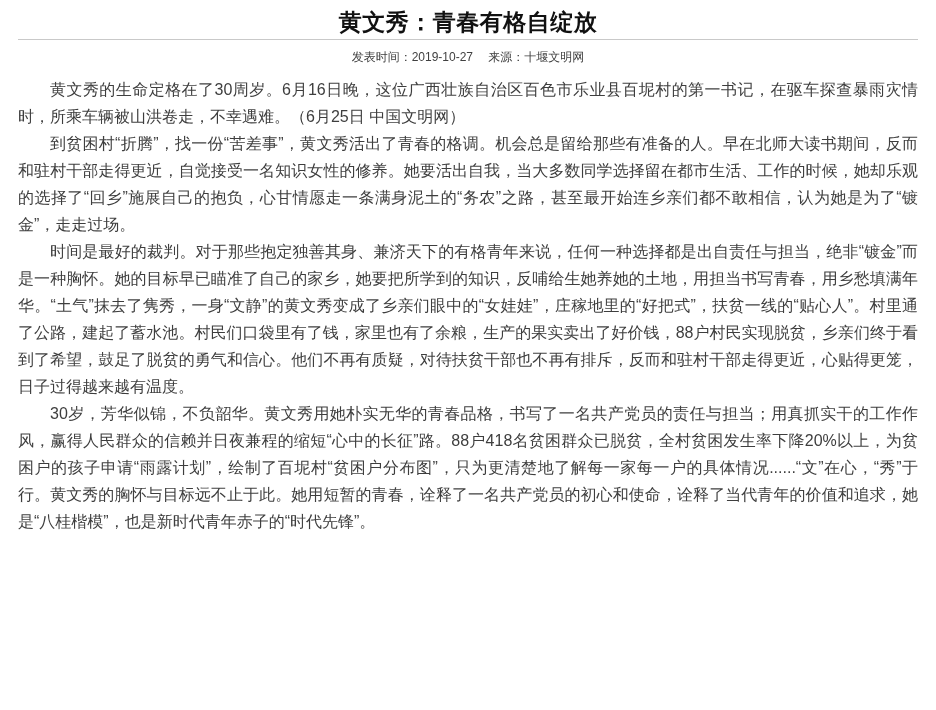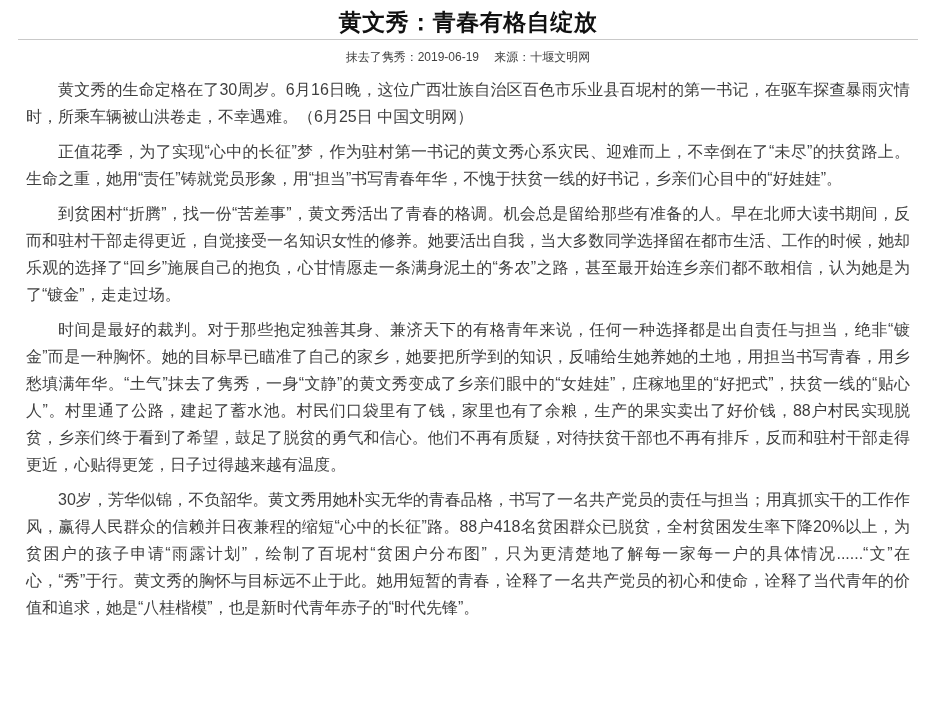--- a/index.html
+++ b/index.html
@@ -41,41 +41,40 @@
   .meta .src-label { margin-left: 12px; }
   .meta .src-name  { }
   .content {
     margin: 11px 18px 0 18px;
     font-size: 16px;
     line-height: 27px;
     color: #3e3e3e;
     text-align: justify;
   }
   .content p {
-    margin: 8px;
+    margin: 0;
     padding: 0;
     text-indent: 2em;
     word-break: break-all;
   }
 </style>
 </head>
 <body>
 
 <div class="page">
 
   <h1 class="title">黄文秀：青春有格自绽放</h1>
 
   <div class="divider"></div>
 
   <div class="meta">
-    <span>抹去了隽秀：</span><span>2019-06-19</span>
+    <span>发表时间：</span><span>2019-10-27</span>
     <span class="src-label">来源：</span><span class="src-name">十堰文明网</span>
   </div>
 
   <div class="content">
     <p>黄文秀的生命定格在了30周岁。6月16日晚，这位广西壮族自治区百色市乐业县百坭村的第一书记，在驱车探查暴雨灾情时，所乘车辆被山洪卷走，不幸遇难。（6月25日 中国文明网）</p>
-    <p>正值花季，为了实现“心中的长征”梦，作为驻村第一书记的黄文秀心系灾民、迎难而上，不幸倒在了“未尽”的扶贫路上。生命之重，她用“责任”铸就党员形象，用“担当”书写青春年华，不愧于扶贫一线的好书记，乡亲们心目中的“好娃娃”。</p>
     <p>到贫困村“折腾”，找一份“苦差事”，黄文秀活出了青春的格调。机会总是留给那些有准备的人。早在北师大读书期间，反而和驻村干部走得更近，自觉接受一名知识女性的修养。她要活出自我，当大多数同学选择留在都市生活、工作的时候，她却乐观的选择了“回乡”施展自己的抱负，心甘情愿走一条满身泥土的“务农”之路，甚至最开始连乡亲们都不敢相信，认为她是为了“镀金”，走走过场。</p>
     <p>时间是最好的裁判。对于那些抱定独善其身、兼济天下的有格青年来说，任何一种选择都是出自责任与担当，绝非“镀金”而是一种胸怀。她的目标早已瞄准了自己的家乡，她要把所学到的知识，反哺给生她养她的土地，用担当书写青春，用乡愁填满年华。“土气”抹去了隽秀，一身“文静”的黄文秀变成了乡亲们眼中的“女娃娃”，庄稼地里的“好把式”，扶贫一线的“贴心人”。村里通了公路，建起了蓄水池。村民们口袋里有了钱，家里也有了余粮，生产的果实卖出了好价钱，88户村民实现脱贫，乡亲们终于看到了希望，鼓足了脱贫的勇气和信心。他们不再有质疑，对待扶贫干部也不再有排斥，反而和驻村干部走得更近，心贴得更笼，日子过得越来越有温度。</p>
     <p>30岁，芳华似锦，不负韶华。黄文秀用她朴实无华的青春品格，书写了一名共产党员的责任与担当；用真抓实干的工作作风，赢得人民群众的信赖并日夜兼程的缩短“心中的长征”路。88户418名贫困群众已脱贫，全村贫困发生率下降20%以上，为贫困户的孩子申请“雨露计划”，绘制了百坭村“贫困户分布图”，只为更清楚地了解每一家每一户的具体情况......“文”在心，“秀”于行。黄文秀的胸怀与目标远不止于此。她用短暂的青春，诠释了一名共产党员的初心和使命，诠释了当代青年的价值和追求，她是“八桂楷模”，也是新时代青年赤子的“时代先锋”。</p>
   </div>
 
 </div>
 
 </body></html>

